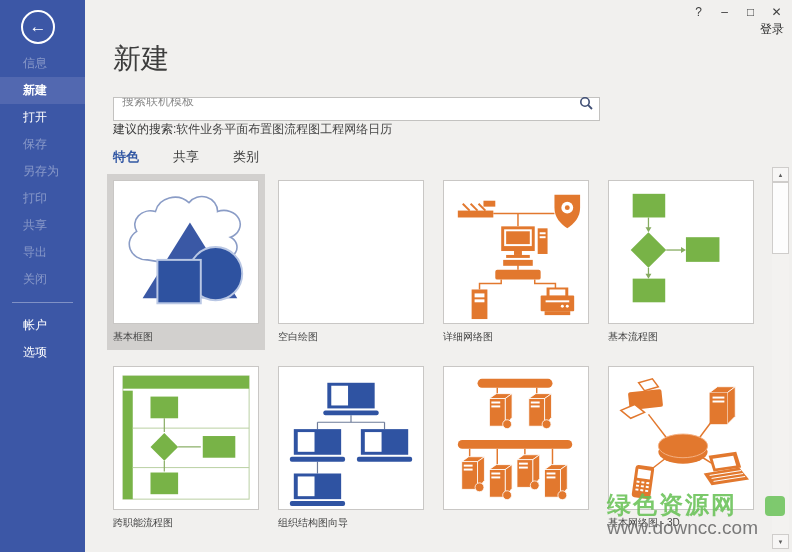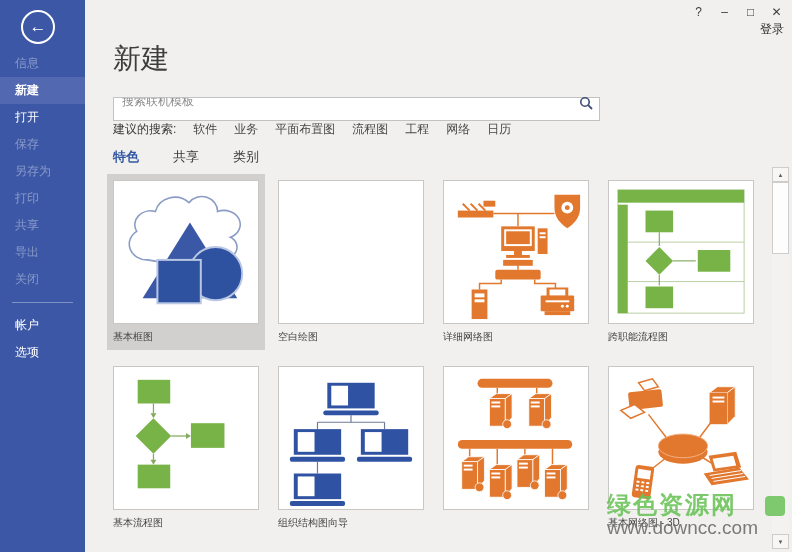--- a/index.html
+++ b/index.html
@@ -8,32 +8,32 @@
 .app{position:relative;width:792px;height:552px;background:#f1f0ee;overflow:hidden}
 
 .titlebar-title{position:absolute;top:5px;left:0;right:0;text-align:center;font-size:12px;color:#4c4c4c}
 .win-controls{position:absolute;top:2px;right:4px;display:flex;gap:3px}
 .win-btn{width:23px;height:19px;display:flex;align-items:center;justify-content:center;font-size:12px;color:#3f3f3f;cursor:default}
 .sign-in{position:absolute;top:21px;right:8px;font-size:12px;color:#2f2f2f}
 
 .sidebar{position:absolute;left:0;top:0;width:85px;height:552px;background:#3c57a6}
 .back-btn{position:absolute;left:21px;top:10px;width:34px;height:34px;border:2px solid #fff;border-radius:50%;color:#fff;display:flex;align-items:center;justify-content:center;font-size:17px;cursor:pointer}
 .nav{position:absolute;top:50px;left:0;width:100%}
-.nav-item{height:27px;line-height:27px;padding-left:15px;font-size:12px;color:#fff;cursor:pointer;white-space:nowrap}
+.nav-item{height:27px;line-height:27px;padding-left:23px;font-size:12px;color:#fff;cursor:pointer;white-space:nowrap}
 .nav-item.disabled{color:rgba(255,255,255,.38)}
 .nav-item.selected{background:#5268b0;font-weight:bold}
 .nav-divider{height:1px;background:rgba(255,255,255,.35);margin:9px 12px}
 
 .main{position:absolute;left:85px;top:0;right:0;bottom:0}
 .page-title{position:absolute;left:28px;top:40px;font-size:28px;color:#3d3d3d;font-weight:400}
 .search-row{position:absolute;left:28px;top:91px;width:487px;height:24px}
 .search-input{width:100%;height:100%;border:1px solid #c3c2c0;background:#fff;padding:0 30px 16px 8px;font-size:12px;color:#333;font-family:inherit;outline:none}
 .search-input::placeholder{color:#8c8c8c}
 .search-icon{position:absolute;right:7px;top:5px;cursor:pointer}
-.suggest-row{position:absolute;left:28px;top:121px;display:flex;gap:17px;font-size:12px}
+.suggest-row{position:absolute;left:28px;top:121px;display:flex;font-size:12px}
 .suggest-label{color:#3a3a3a}
 .suggest-term{color:#484848;cursor:pointer}
 .tabs-row{position:absolute;left:28px;top:148px;display:flex;gap:34px;font-size:13px}
 .tab{color:#3c3c3c;cursor:pointer}
 .tab.selected{color:#3358a4;font-weight:bold}
 
 .grid{position:absolute;left:28px;top:180px;display:grid;grid-template-columns:repeat(4,146px);column-gap:19px;row-gap:22px}
 .cell{width:146px;cursor:pointer}
 .cell .thumb{width:146px;height:144px;background:#fff;border:1px solid #c9c7c5;overflow:hidden}
 .cell .thumb svg{display:block;width:100%;height:100%}
@@ -178,20 +178,44 @@
             <rect x="63" y="51" width="24" height="13" fill="#e2782e"></rect>
             <circle cx="125" cy="27" r="2.5" fill="#e2782e"></circle>
           </svg>
         </div>
         <div class="tlabel">详细网络图</div>
       </div>
 
       <div class="cell">
         <div class="thumb">
           <svg viewBox="0 0 146 144">
+            <g fill="#78b347">
+              <rect x="24" y="13" width="33" height="24"></rect>
+              <polygon points="40,52 58,70 40,88 22,70"></polygon>
+              <rect x="78" y="57" width="34" height="25"></rect>
+              <rect x="24" y="99" width="33" height="24"></rect>
+            </g>
+            <g stroke="#86ab60" stroke-width="1.3" fill="none">
+              <path d="M40 37 V49"></path>
+                <path d="M58 70 H74"></path>
+                <path d="M40 88 V96"></path>
+            </g>
+            <g fill="#86ab60">
+              <polygon points="40,52 37,47 43,47"></polygon>
+              <polygon points="78,70 73,67 73,73"></polygon>
+              <polygon points="40,99 37,94 43,94"></polygon>
+            </g>
+          </svg>
+        </div>
+        <div class="tlabel">基本流程图</div>
+      </div>
+
+      <div class="cell">
+        <div class="thumb">
+          <svg viewBox="0 0 146 144">
             <rect x="9" y="9" width="128" height="125" fill="none" stroke="#b9cfa2" stroke-width="1"></rect>
             <rect x="9" y="9" width="128" height="13" fill="#78b347"></rect>
             <rect x="9" y="24" width="10" height="110" fill="#78b347"></rect>
             <g stroke="#b9cfa2" stroke-width="1" fill="none">
                 <path d="M19 62 H137"></path>
                 <path d="M19 102 H137"></path>
               </g>
             <g fill="#78b347">
               <rect x="37" y="30" width="28" height="22"></rect>
               <polygon points="51,67 65,81 51,95 37,81"></polygon>
@@ -199,44 +223,20 @@
               <rect x="37" y="107" width="28" height="22"></rect>
             </g>
             <g stroke="#86ab60" stroke-width="1.2" fill="none">
               <path d="M51 52 V66"></path>
                 <path d="M65 81 H88"></path>
                 <path d="M51 95 V106"></path>
             </g>
           </svg>
         </div>
         <div class="tlabel">跨职能流程图</div>
-      </div>
-
-      <div class="cell">
-        <div class="thumb">
-          <svg viewBox="0 0 146 144">
-            <g fill="#78b347">
-              <rect x="24" y="13" width="33" height="24"></rect>
-              <polygon points="40,52 58,70 40,88 22,70"></polygon>
-              <rect x="78" y="57" width="34" height="25"></rect>
-              <rect x="24" y="99" width="33" height="24"></rect>
-            </g>
-            <g stroke="#86ab60" stroke-width="1.3" fill="none">
-              <path d="M40 37 V49"></path>
-                <path d="M58 70 H74"></path>
-                <path d="M40 88 V96"></path>
-            </g>
-            <g fill="#86ab60">
-              <polygon points="40,52 37,47 43,47"></polygon>
-              <polygon points="78,70 73,67 73,73"></polygon>
-              <polygon points="40,99 37,94 43,94"></polygon>
-            </g>
-          </svg>
-        </div>
-        <div class="tlabel">基本流程图</div>
       </div>
 
       <div class="cell">
         <div class="thumb">
           <svg viewBox="0 0 146 144">
             <g stroke="#6d7b99" stroke-width="1.2" fill="none">
               <path d="M73 49 V56"></path>
                 <path d="M39 56 H107"></path>
                 <path d="M39 56 V63"></path>
                 <path d="M107 56 V63"></path>

